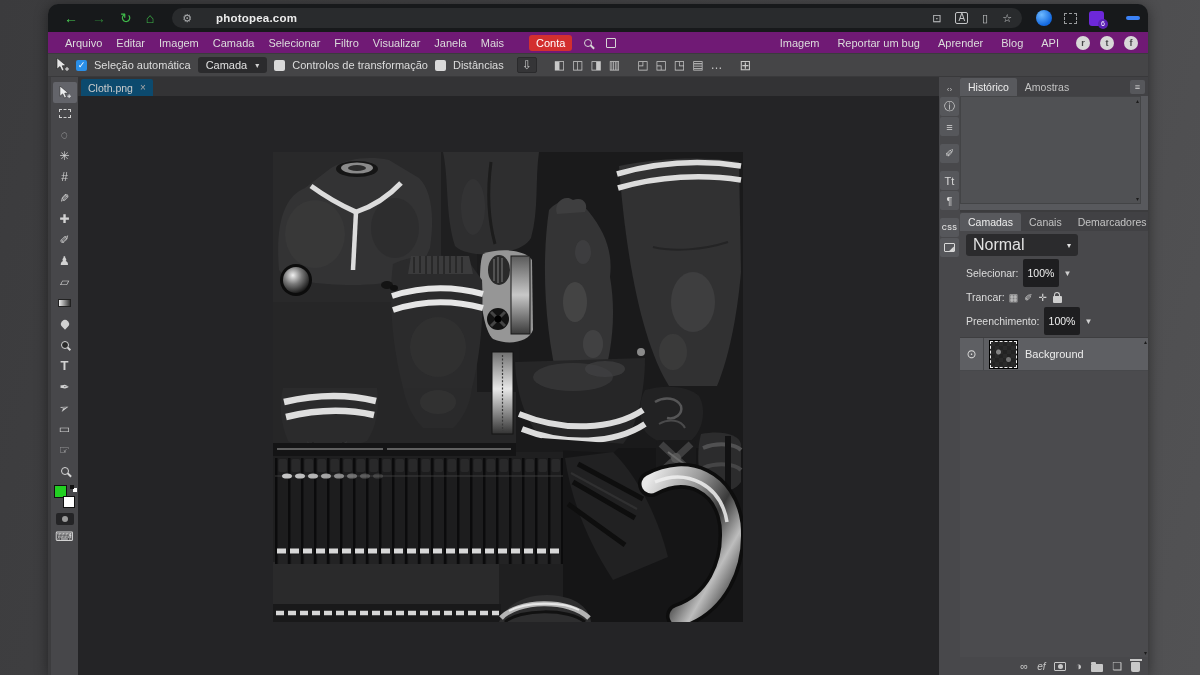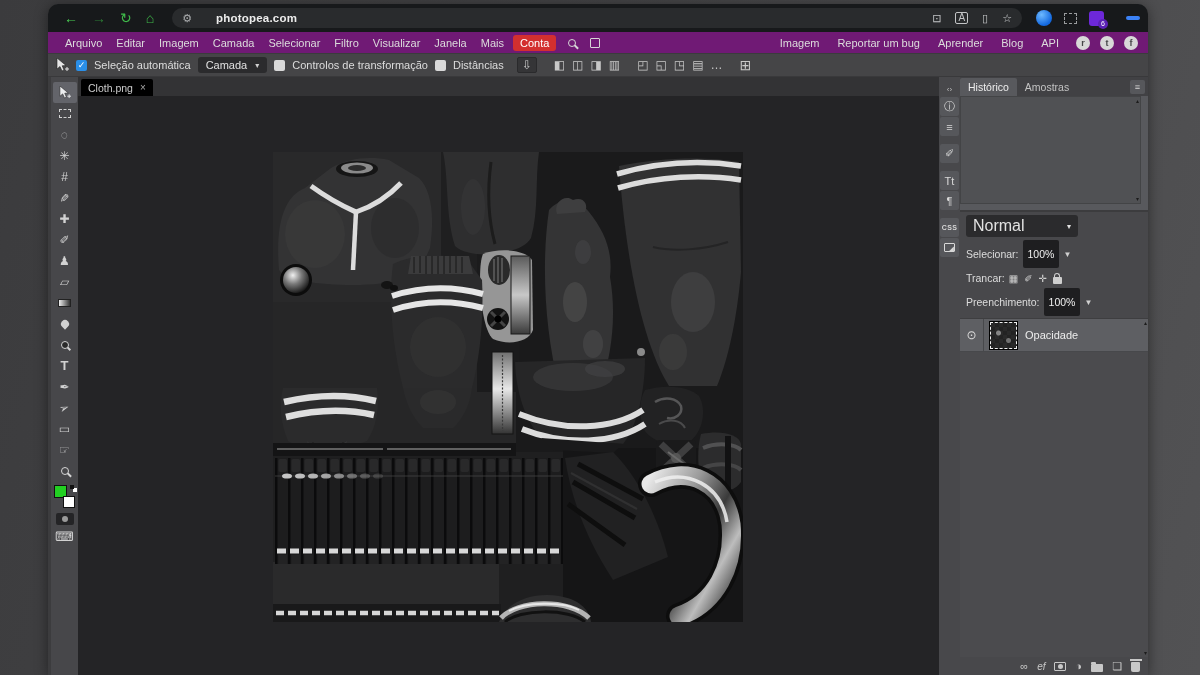--- a/index.html
+++ b/index.html
@@ -30,21 +30,21 @@
   .purple-ext::before { content:""; position:absolute; left:-5px; top:2px; width:10px; height:10px;
     background:#8b5cf6; transform:rotate(45deg); z-index:-1; }
   .badge { position:absolute; right:-4px; bottom:-3px; width:10px; height:10px; border-radius:50%;
     background:#5b21b6; color:#fff; font-size:7px; text-align:center; line-height:10px; }
   .blue-dash { width:14px; height:4px; border-radius:2px; background:#3b82f6; margin-left:10px; }
 
   
   .menubar { height:22px; background:#701a75; border-bottom:1px solid #3b3b3d;
     display:flex; align-items:center; padding:0 10px; font-size:11px; color:#dcdcdc; flex:none; }
   .mitem { padding:2px 7px; cursor:default; }
-  .conta { background:#d32f2f; color:#fff; border-radius:3px; padding:2px 7px; margin-left:2px; }
+  .conta { background:#d32f2f; color:#fff; border-radius:3px; padding:2px 7px; margin-left:18px; }
   .lens { width:8px; height:8px; border:1.5px solid #d6d6d6; border-radius:50%; position:relative; display:inline-block; }
   .lens::after { content:""; position:absolute; width:5px; height:1.5px; background:#d6d6d6;
     transform:rotate(45deg); right:-4px; bottom:-2px; }
   .fsq { width:10px; height:10px; border:1.5px solid #d6d6d6; border-radius:1px; display:inline-block; margin-left:14px; }
   .menu-right { margin-left:auto; display:flex; align-items:center; gap:4px; }
   .social { width:14px; height:14px; border-radius:50%; background:#d8d8d8; color:#454547;
     font-size:9px; font-weight:bold; display:flex; align-items:center; justify-content:center; margin-left:6px; }
 
   
   .optionsbar { height:23px; background:#454547; border-bottom:1px solid #39393b;
@@ -79,21 +79,21 @@
   .bgsw { position:absolute; bottom:0; right:1px; width:12px; height:12px; background:#fff; border:1px solid #101010; }
   .minisw { position:absolute; top:0; right:2px; width:4px; height:4px; background:#111; box-shadow:3px 3px 0 #fff; }
   .qmask { width:18px; height:12px; background:#242426; border-radius:2px; margin-top:5px;
     display:flex; align-items:center; justify-content:center; }
   .qmask::after { content:""; width:6px; height:6px; border-radius:50%; background:#9a9a9a; }
   .kbd { margin-top:4px; color:#d2d2d2; font-size:13px; }
 
   
   .docarea { flex:1; background:#242426; position:relative; min-width:0; }
   .tabbar { height:19px; background:#333335; display:flex; align-items:flex-end; }
-  .doctab { background:#000000; color:#cccccc; font-size:10.5px; height:17px; margin-left:3px;
+  .doctab { background:#0c4a6e; color:#cccccc; font-size:10.5px; height:17px; margin-left:3px;
     padding:0 7px; display:flex; align-items:center; gap:7px; border-radius:2px 2px 0 0; }
   .doctab .x { color:#a8a8a8; font-size:10px; }
   .canvas-wrap { position:absolute; left:195px; top:75px; width:470px; height:470px; }
 
   
   .rightstrip { width:21px; background:#48484b; display:flex; flex-direction:column; align-items:center; padding-top:10px; flex:none; }
   .rsbtn { width:19px; height:19px; background:#56575b; border-radius:2px; margin-bottom:1px;
     display:flex; align-items:center; justify-content:center; color:#d8d8d8; font-size:11px; }
   .rsgap { height:7px; }
   .rs-css { font-size:7px; font-weight:bold; letter-spacing:.3px; }
@@ -470,20 +470,26 @@
           <span class="ptab">Amostras</span>
           <span class="pmenu">≡</span>
         </div>
         <div class="hist-box">
           <span class="mini-scroll" style="top:1px">▴</span>
           <span class="mini-scroll" style="bottom:1px">▾</span>
         </div>
       </div>
 
       <div class="layers">
+        <div class="ptabs">
+          <span class="ptab active">Camadas</span>
+          <span class="ptab">Canais</span>
+          <span class="ptab">Demarcadores</span>
+
+        </div>
         <div class="blend">
           <span>Normal</span>
           <span class="car">▾</span>
         </div>
         <div class="lrow">
           <span>Selecionar:</span>
           <span class="valchip">100%</span>
           <span class="tricar">▼</span>
         </div>
         <div class="lrow">
@@ -497,21 +503,21 @@
         </div>
         <div class="lrow">
           <span>Preenchimento:</span>
           <span class="valchip">100%</span>
           <span class="tricar">▼</span>
         </div>
         <div class="layerlist">
           <div class="layer-row">
             <span class="eyecell">⊙</span>
             <span class="thumb"></span>
-            <span class="lname">Opacidade</span>
+            <span class="lname">Background</span>
           </div>
           <span class="mini-scroll" style="top:1px;color:#1c1c1c">▴</span>
           <span class="mini-scroll" style="bottom:1px;color:#1c1c1c">▾</span>
         </div>
         <div class="lbottom">
           <span>∞</span>
           <span class="fx">ef</span>
           <span class="icon-mask"></span>
           <span>◑</span>
           <span class="icon-folder"></span>

